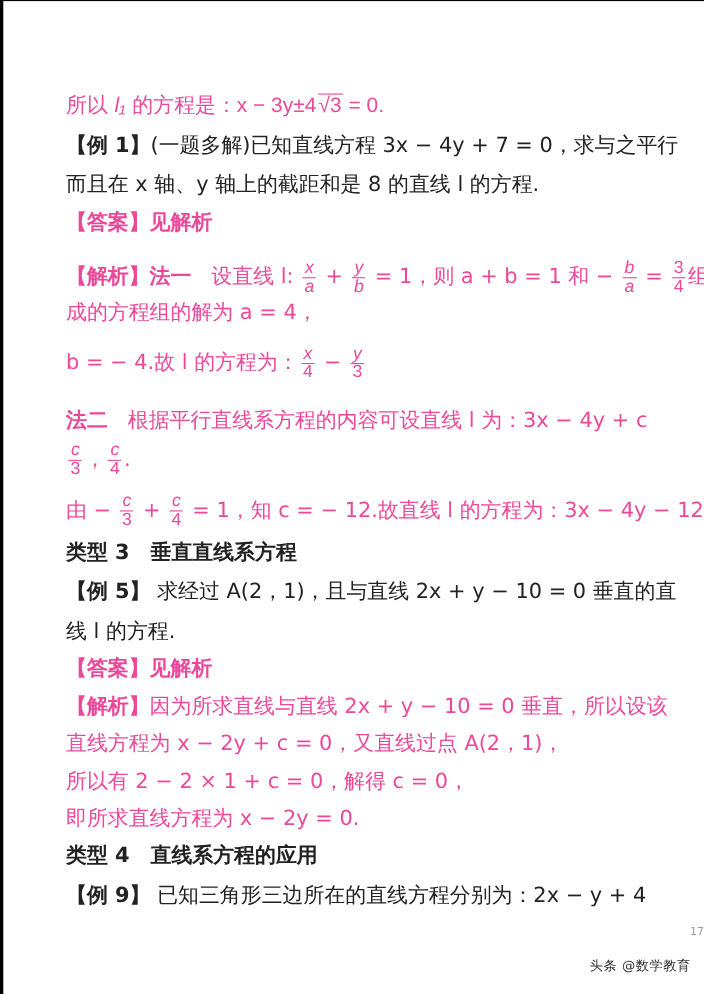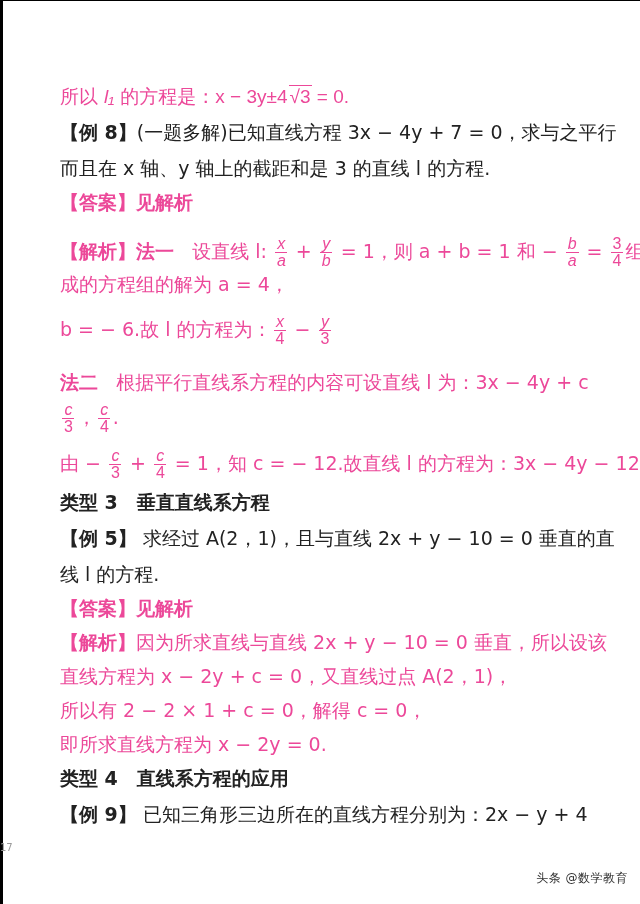--- a/index.html
+++ b/index.html
@@ -21,39 +21,39 @@
   .m { font-family:"Liberation Sans", sans-serif; }
   i.v { font-family:"Liberation Sans", sans-serif; font-style:italic; }
   .frac {
     display:inline-flex; flex-direction:column; align-items:center;
     vertical-align:middle; font-size:16px; line-height:16px; margin:0 2px;
     font-family:"Liberation Sans", sans-serif;
   }
   .frac .num { border-bottom:1.5px solid currentColor; padding:0 2px; }
   .frac .den { padding:0 2px; }
   .sqrt { border-top:1.5px solid currentColor; padding:0 1px; margin-left:1px; }
-  .pagenum { position:absolute; left:0; width:640px; top:842px; text-align:left; font-size:10px; color:#999; }
+  .pagenum { position:absolute; left:0; width:640px; top:842px; text-align:right; font-size:10px; color:#999; }
   .watermark { position:absolute; right:12px; top:870px; font-size:12px; color:#333; letter-spacing:0.5px; }
 </style>
 </head>
 <body>
 
 <div class="frame-top"></div>
 <div class="frame-left"></div>
 
 <div class="page">
 
   <div class="line red" style="top:84px">
     <span>所以 </span><i class="v">l₁</i><span> 的方程是：</span><span class="m">x − 3y±4</span><span class="m sqrt">√3</span><span class="m"> = 0.</span>
   </div>
 
   <div class="line dark" style="top:120px">
-    <span class="bold">【例 8】</span><span>(一题多解)已知直线方程 3x − 4y + 7 = 0，求与之平行</span>
+    <span class="bold">【例 1】</span><span>(一题多解)已知直线方程 3x − 4y + 7 = 0，求与之平行</span>
   </div>
-  <div class="line dark" style="top:156px">而且在 x 轴、y 轴上的截距和是 3 的直线 l 的方程.</div>
+  <div class="line dark" style="top:156px">而且在 x 轴、y 轴上的截距和是 8 的直线 l 的方程.</div>
 
   <div class="line red" style="top:190px">
     <span class="bold">【答案】</span><span class="bold">见解析</span>
   </div>
 
   <div class="line red" style="top:236px">
     <span class="bold">【解析】法一</span>&nbsp;&nbsp;&nbsp;<span>设直线 l: </span><span class="frac">
         <i class="num">x</i>
         <i class="den">a</i>
       </span><span> + </span><span class="frac">
@@ -64,21 +64,21 @@
         <i class="den">a</i>
       </span><span> = </span><span class="frac">
         <span class="num">3</span>
         <span class="den">4</span>
       </span><span>组</span>
   </div>
 
   <div class="line red" style="top:272px">成的方程组的解为 a = 4，</div>
 
   <div class="line red" style="top:314px">
-    <span>b = − 6.故 l 的方程为：</span><span class="frac">
+    <span>b = − 4.故 l 的方程为：</span><span class="frac">
         <i class="num">x</i>
         <span class="den">4</span>
       </span><span> − </span><span class="frac">
         <i class="num">y</i>
         <span class="den">3</span>
       </span>
   </div>
 
   <div class="line red" style="top:370px">
     <span class="bold">法二</span>&nbsp;&nbsp;&nbsp;<span>根据平行直线系方程的内容可设直线 l 为：3x − 4y + c</span>

